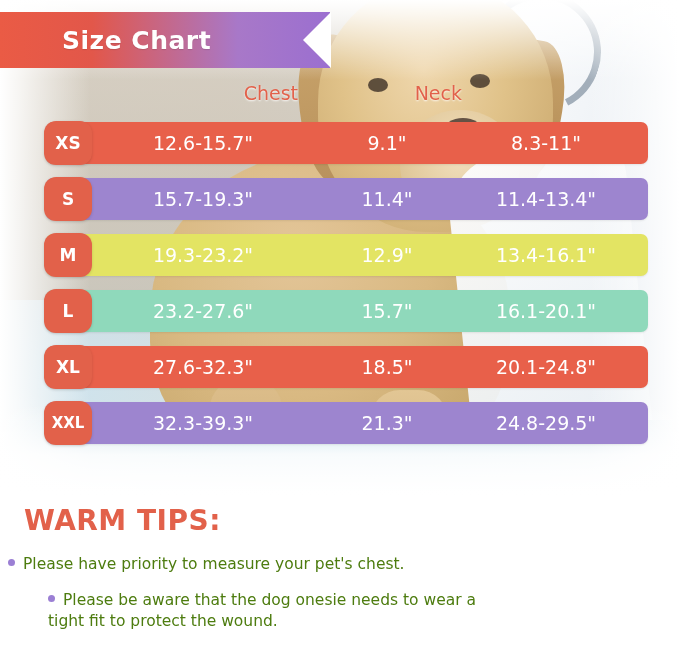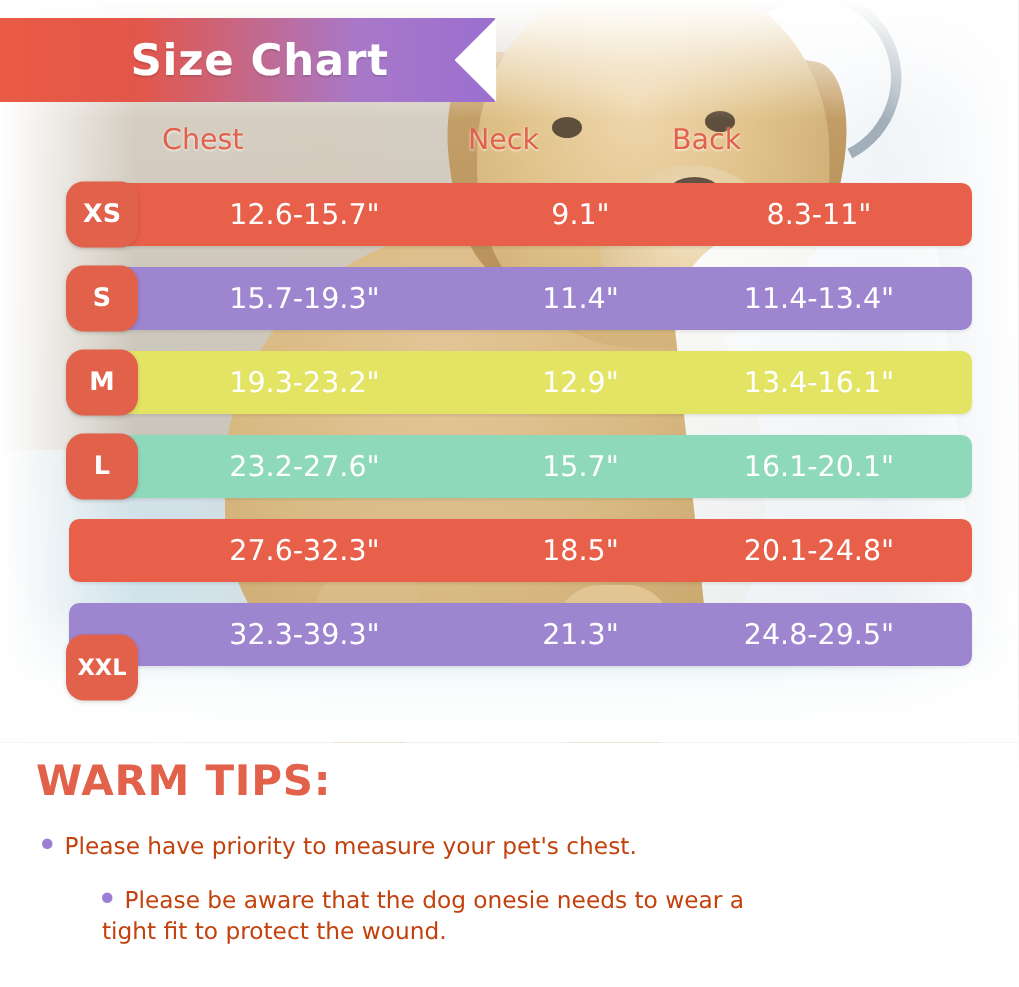--- a/index.html
+++ b/index.html
@@ -146,41 +146,41 @@
     display: flex; align-items: center;
   }
   .banner-notch {
     position: absolute; right: -1px; top: 0;
     width: 28px; height: 56px;
     background: #ffffff;
     clip-path: polygon(100% 0, 100% 100%, 0 50%);
   }
   .banner-title {
     color: #ffffff;
-    font-size: 29px;
+    font-size: 25px;
     font-weight: bold;
     letter-spacing: .5px;
-    margin-left: 87px;
+    margin-left: 62px;
     font-family: "DejaVu Sans", sans-serif;
     text-shadow: 0 1px 1px rgba(0,0,0,.12);
   }
 
   
   .chart {
     position: absolute; left: 0; top: 82px; width: 679px;
   }
   .col-heads {
     position: relative; height: 36px;
   }
   .col-head {
     position: absolute; top: 0;
     color: #e2614a;
     font-size: 19px;
     font-family: "DejaVu Sans", sans-serif;
-    text-align: left;
+    text-align: right;
     text-shadow: 0 1px 2px rgba(255,255,255,.9);
   }
   .rows { position: relative; margin-top: 4px; }
   .row {
     position: relative;
     height: 48px;
     margin-bottom: 8px;
   }
   .row-bar {
     position: absolute; left: 46px; top: 0;
@@ -193,21 +193,21 @@
     width: 48px; height: 44px;
     background: #e2614a;
     border-radius: 12px;
     color: #fff;
     display: flex; align-items: center; justify-content: center;
     font-size: 17px; font-weight: bold;
     font-family: "DejaVu Sans", sans-serif;
     box-shadow: 0 1px 3px rgba(0,0,0,.15);
     z-index: 3;
   }
-  .row-badge.small-text { font-size: 15px; margin-top: 22px; }
+  .row-badge.small-text { font-size: 15px; }
   .cell {
     position: absolute; top: 0; height: 42px;
     display: flex; align-items: center; justify-content: center;
     color: #ffffff;
     font-size: 19px;
     font-family: "DejaVu Sans", sans-serif;
     z-index: 2;
   }
   .c-chest { left: 108px; width: 190px; }
   .c-neck  { left: 300px; width: 150px; margin-left: 12px; }
@@ -220,23 +220,23 @@
   }
   .tips-title {
     position: absolute; left: 24px; top: 6px;
     color: #e2614a;
     font-size: 28px;
     font-weight: bold;
     letter-spacing: .5px;
     font-family: "DejaVu Sans", sans-serif;
   }
   .tip {
-    position: absolute; left: 28px;
+    position: absolute; left: 8px;
     width: 430px;
-    color: #c2410c;
+    color: #4d7c0f;
     font-size: 15.5px;
     line-height: 21px;
     font-family: "DejaVu Sans", sans-serif;
   }
   .tip1 { top: 56px; }
   .tip2 { top: 92px; margin-left: 40px; }
   .bullet {
     display: inline-block;
     width: 7px; height: 7px;
     border-radius: 50%;
@@ -275,21 +275,20 @@
 
   <div class="banner">
     <span class="banner-title">Size Chart</span>
     <span class="banner-notch"></span>
   </div>
 
   <div class="chart">
     <div class="col-heads">
       <div class="col-head c-chest" style="left:108px;width:190px;">Chest</div>
       <div class="col-head c-neck" style="left:300px;width:150px;">Neck</div>
-      <div class="col-head c-back" style="left:448px;width:196px;">Back</div>
     </div>
 
     <div class="rows">
 
       <div class="row">
         <div class="row-bar" style="background:#e8604a;"></div>
         <div class="row-badge">XS</div>
         <div class="cell c-chest">12.6-15.7"</div>
         <div class="cell c-neck">9.1"</div>
         <div class="cell c-back">8.3-11"</div>
@@ -314,20 +313,21 @@
       <div class="row">
         <div class="row-bar" style="background:#8fd9bb;"></div>
         <div class="row-badge">L</div>
         <div class="cell c-chest">23.2-27.6"</div>
         <div class="cell c-neck">15.7"</div>
         <div class="cell c-back">16.1-20.1"</div>
       </div>
 
       <div class="row">
         <div class="row-bar" style="background:#e8604a;"></div>
+        <div class="row-badge">XL</div>
         <div class="cell c-chest">27.6-32.3"</div>
         <div class="cell c-neck">18.5"</div>
         <div class="cell c-back">20.1-24.8"</div>
       </div>
 
       <div class="row">
         <div class="row-bar" style="background:#9d85cf;"></div>
         <div class="row-badge small-text">XXL</div>
         <div class="cell c-chest">32.3-39.3"</div>
         <div class="cell c-neck">21.3"</div>

